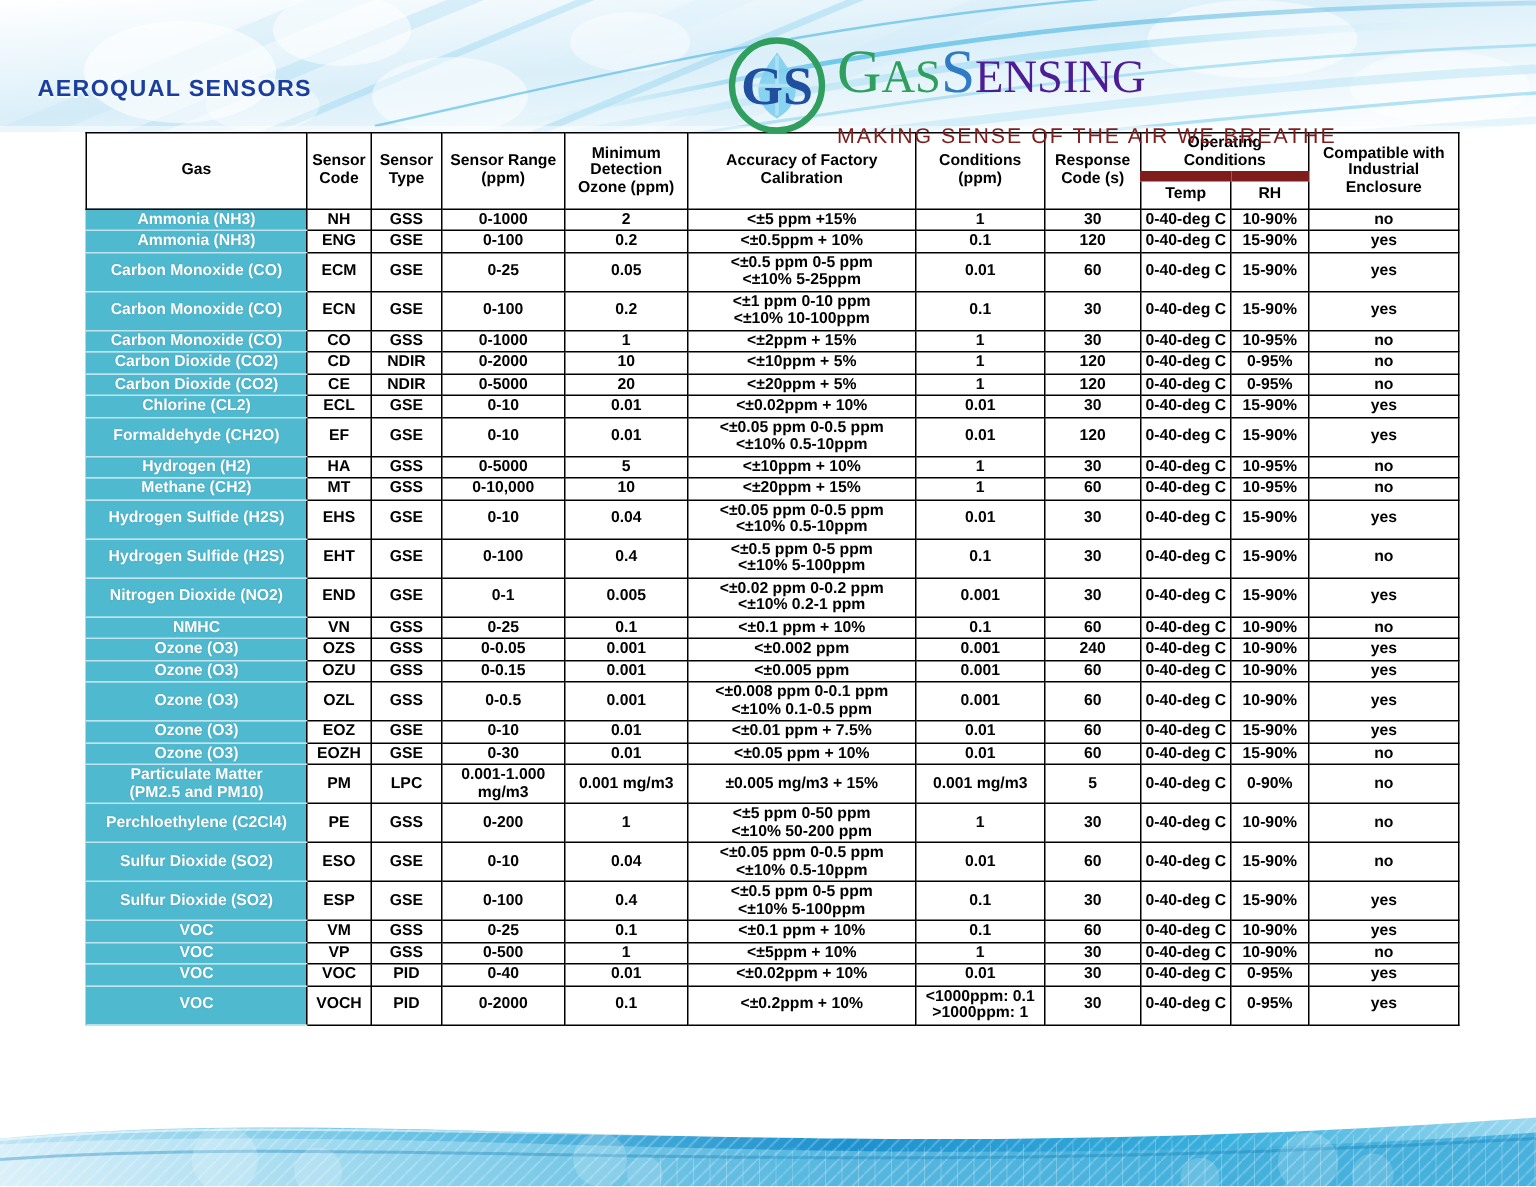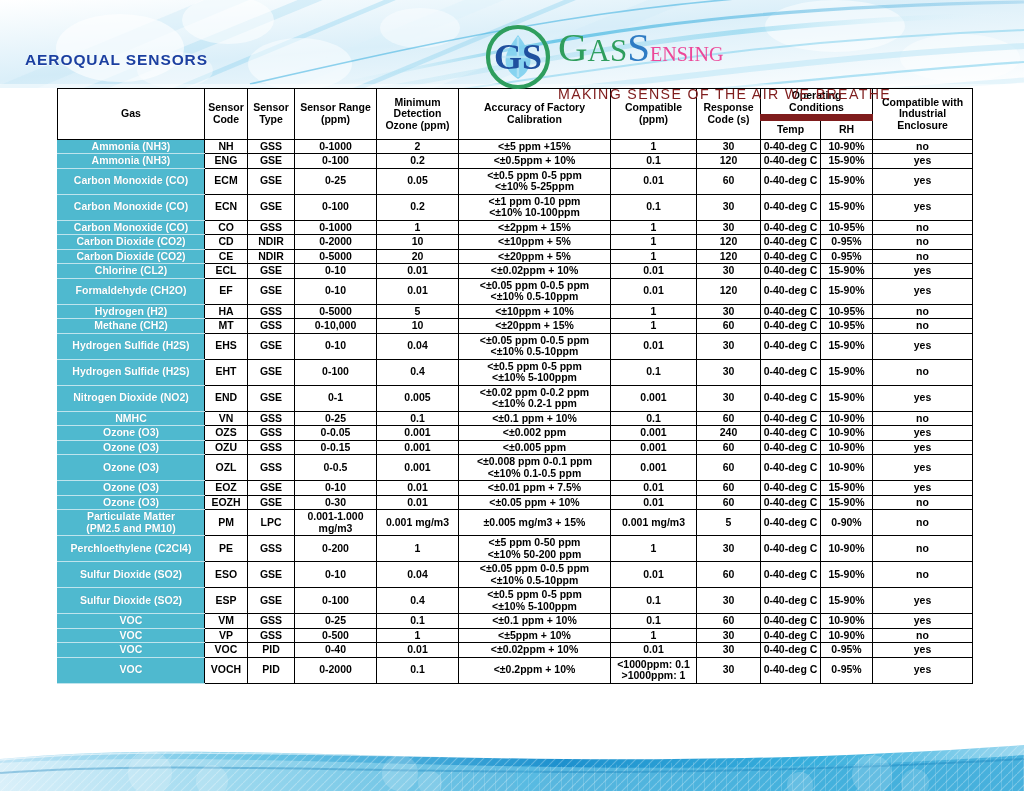--- a/index.html
+++ b/index.html
@@ -32,21 +32,21 @@
   .logo-wrap{position:absolute;left:484px;top:21px;width:390px;height:72px;z-index:7;}
   .logo-mark{position:absolute;left:0;top:2px;width:68px;height:68px;}
   .logo-text{position:absolute;left:74px;top:6px;}
   .logo-main{
     font-family:"Liberation Serif", serif;
     font-size:40px;line-height:40px;letter-spacing:0px;white-space:nowrap;
   }
   .lg-g{color:#2f9e5e;font-size:41px;}
   .lg-as{color:#2f9e5e;font-size:31px;text-align:center;}
   .lg-s{color:#2f7cc4;font-size:41px;}
-  .lg-ensing{color:#ec4899;font-size:20px;}
+  .lg-ensing{color:#4c1d95;font-size:31px;}
   .logo-tag{
     font-family:"Liberation Sans", sans-serif;
     font-size:14.2px;letter-spacing:1.35px;color:#7f1d1d;
     margin-top:12px;white-space:nowrap;
   }
 
   
   .table-area{position:absolute;left:57px;top:88px;}
   table.spec{
     border-collapse:collapse;
@@ -206,21 +206,21 @@
         <th rowspan="2">
           <span>Minimum</span><br>
           <span>Detection</span><br>
           <span>Ozone (ppm)</span>
         </th>
         <th rowspan="2">
           <span>Accuracy of Factory</span><br>
           <span>Calibration</span>
         </th>
         <th rowspan="2">
-          <span>Compatible</span><br>
+          <span>Conditions</span><br>
           <span>(ppm)</span>
         </th>
         <th rowspan="2">
           <span>Response</span><br>
           <span>Code (s)</span>
         </th>
         <th colspan="2">Operating Conditions</th>
         <th rowspan="2">
           <span>Compatible with</span><br>
           <span>Industrial</span><br>

